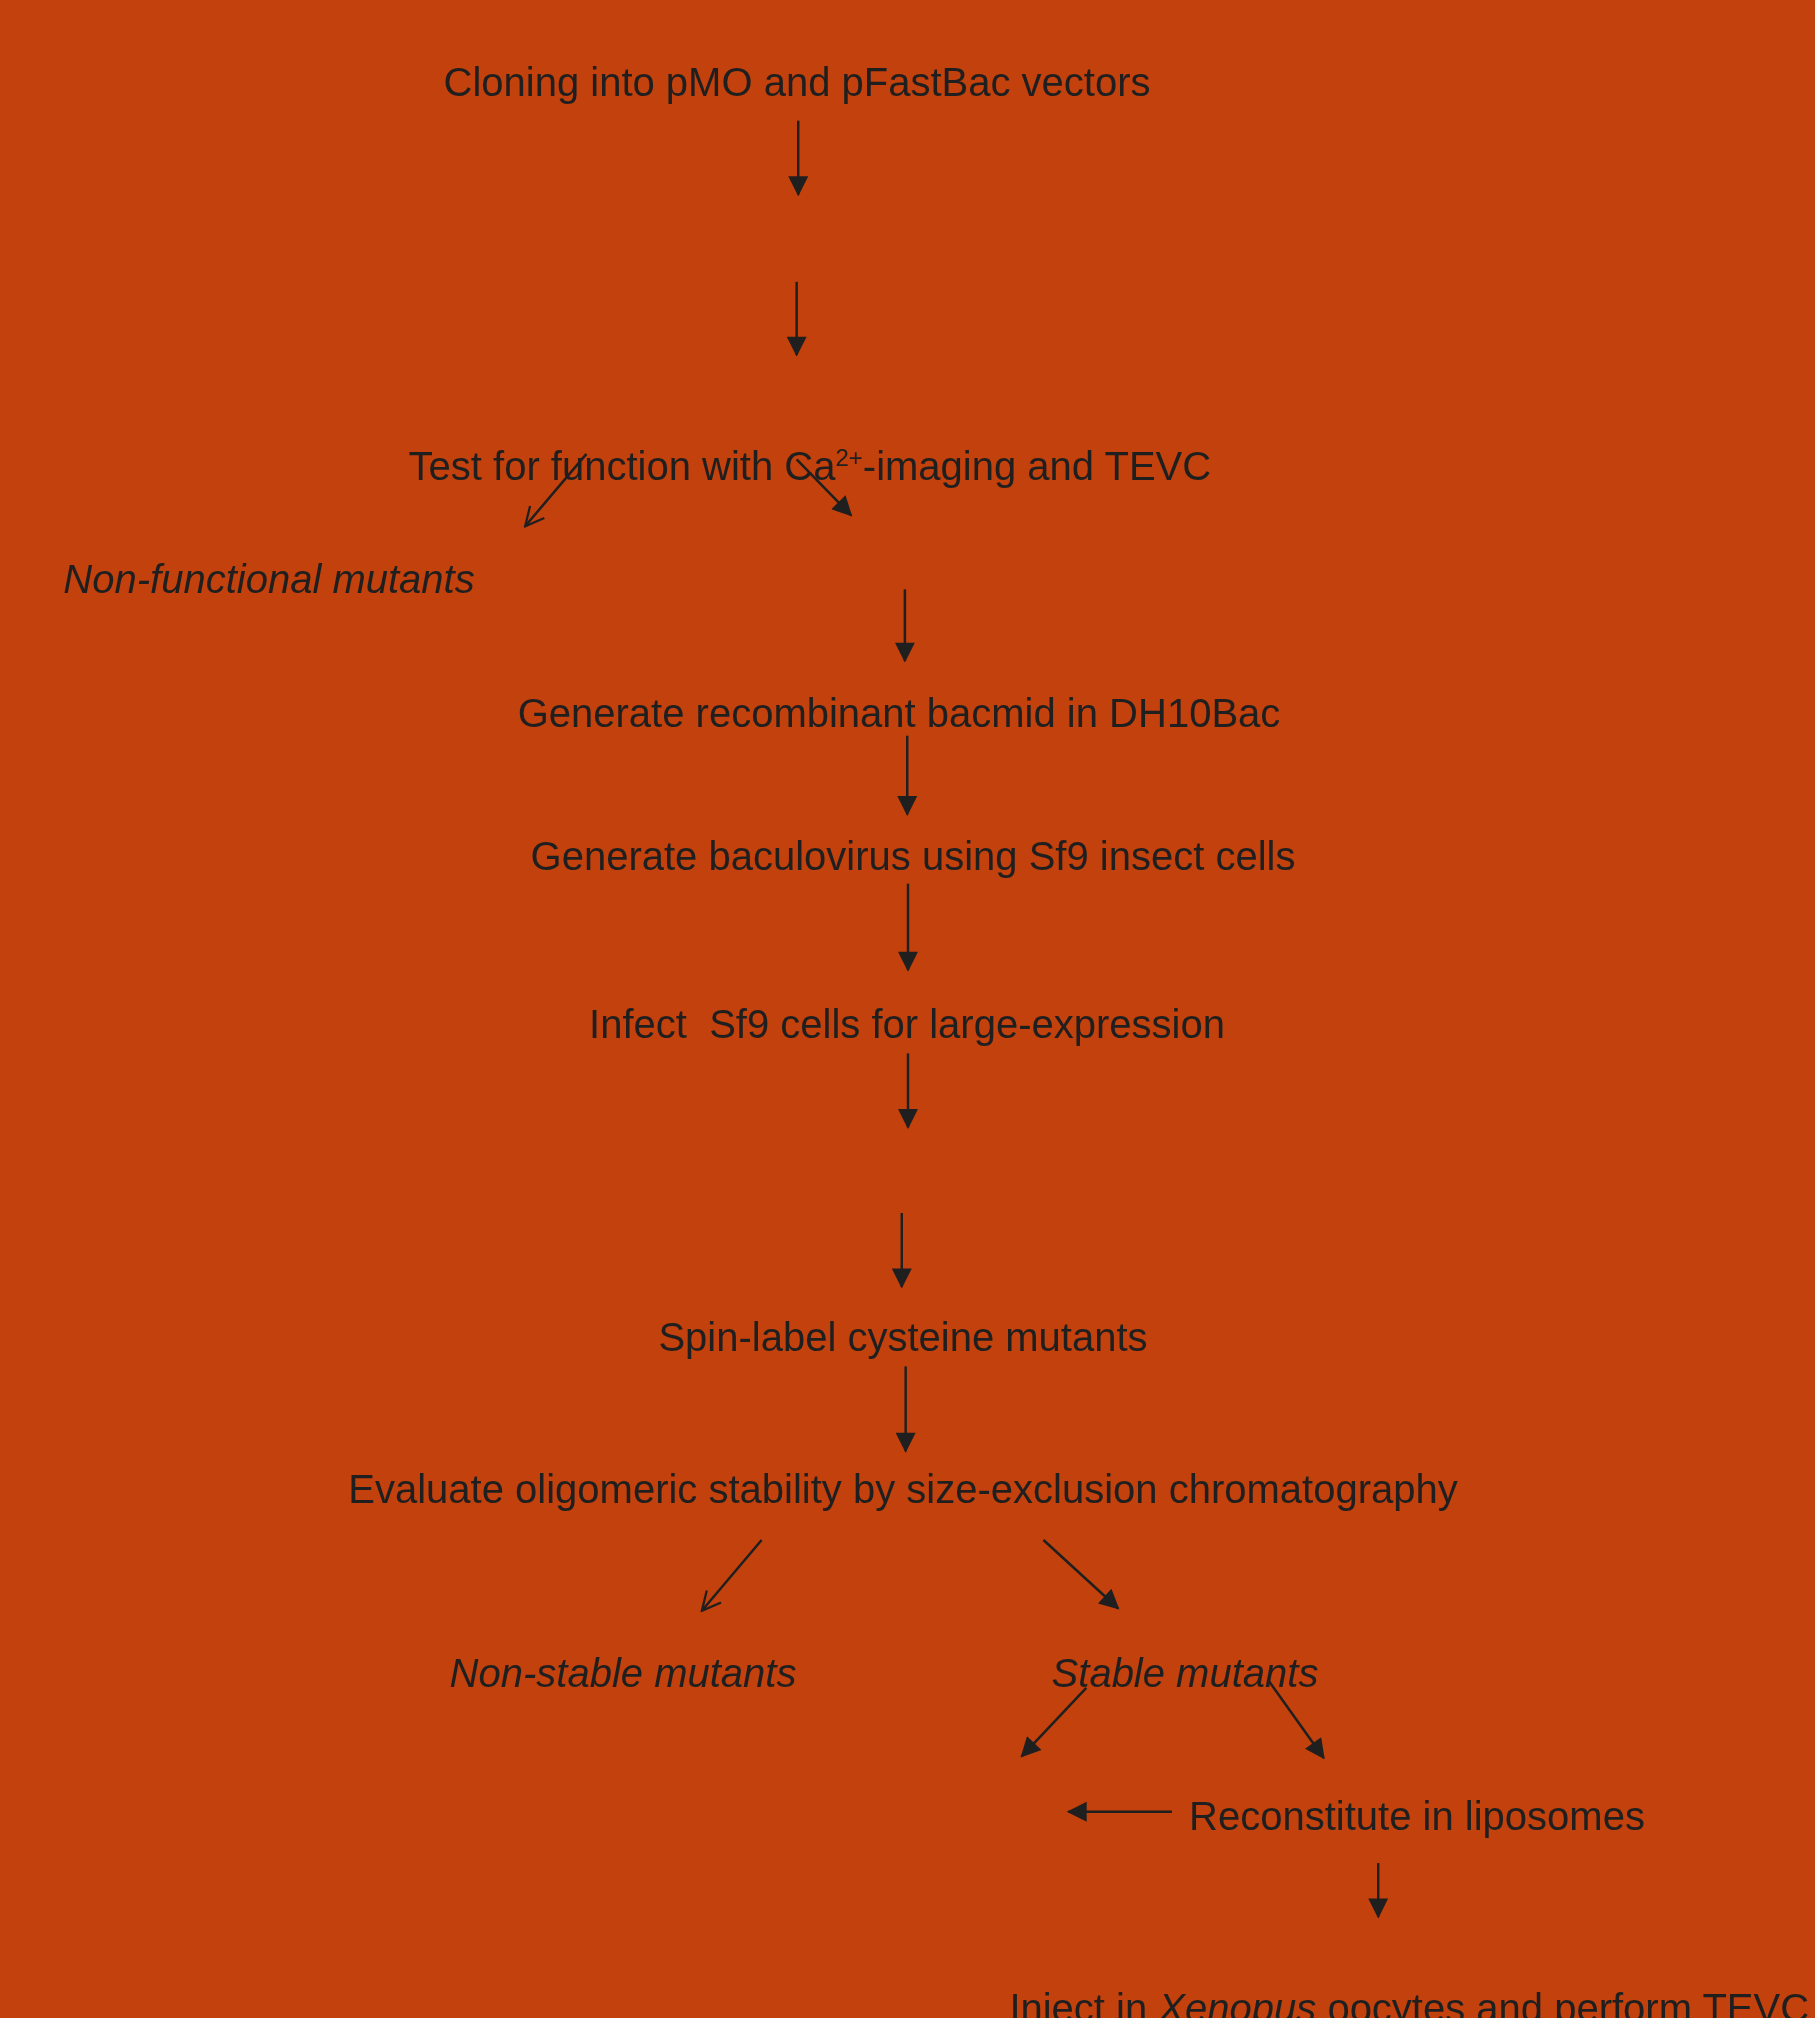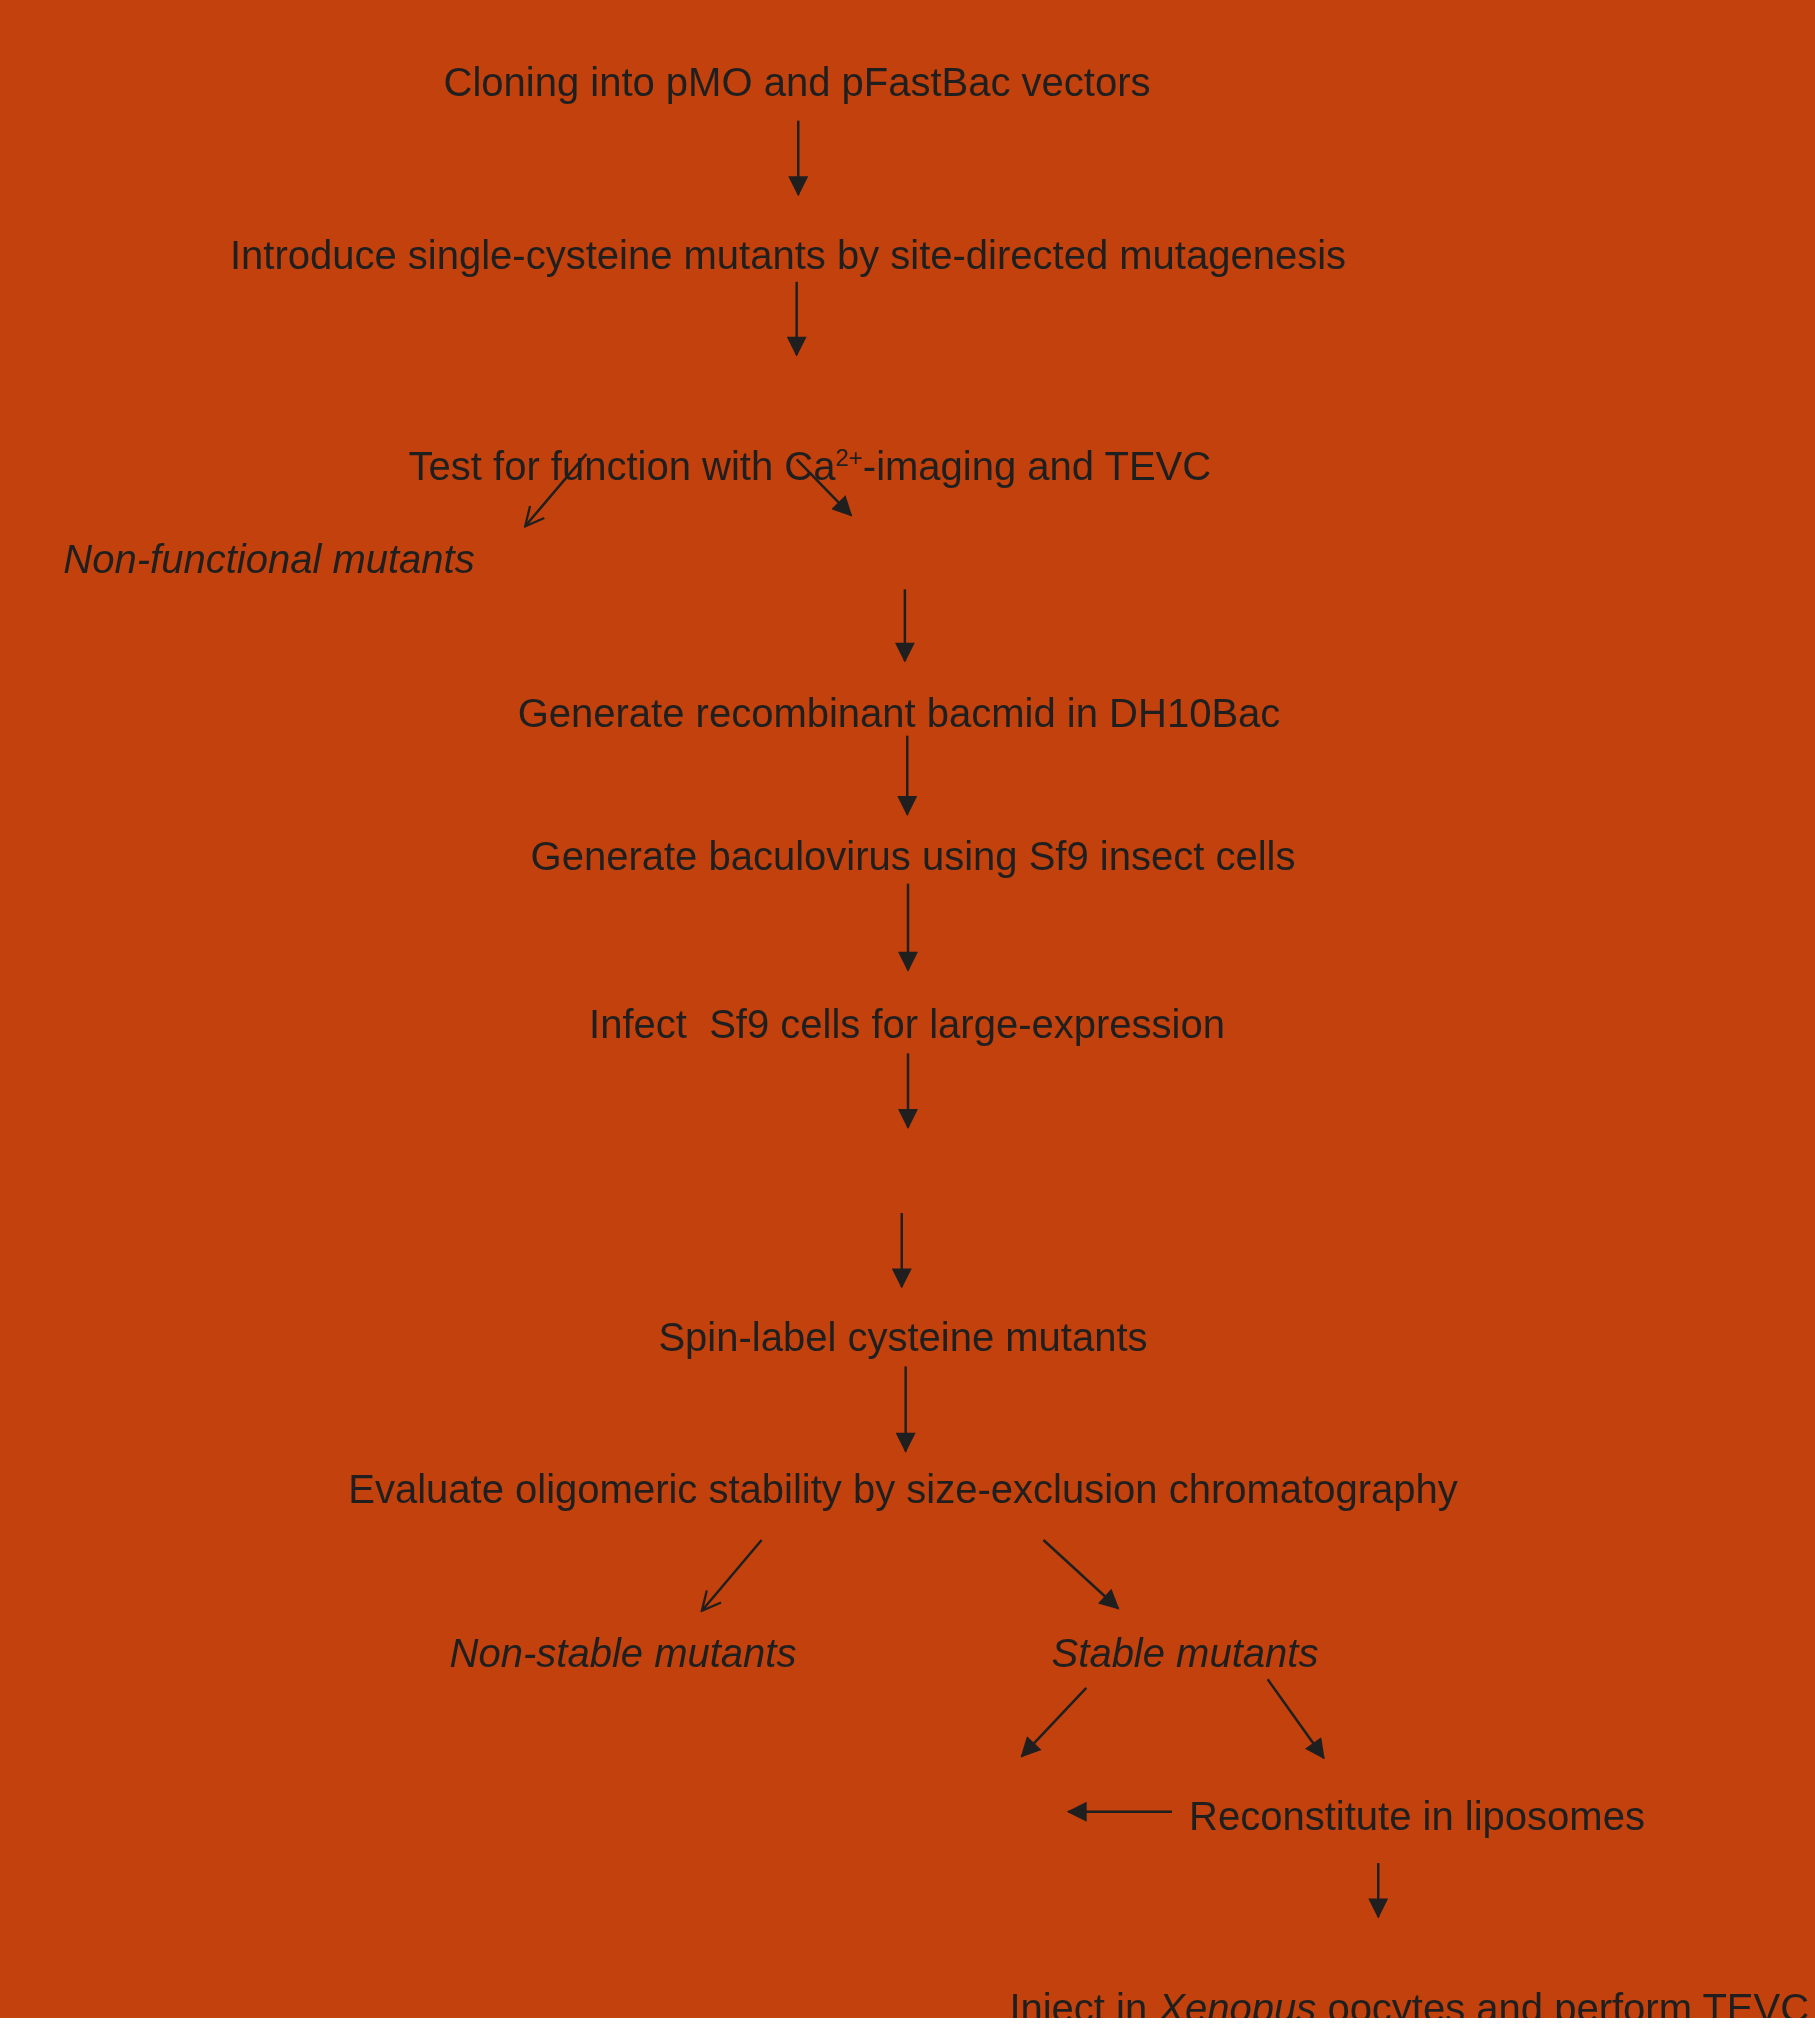--- a/index.html
+++ b/index.html
@@ -26,20 +26,21 @@
   .node {
     position: absolute;
     transform: translateX(-50%);
     font-size: 40px;
     line-height: 1.15;
     white-space: pre;
     color: #1f1f1f;
   }
   .node.italic {
     font-style: italic;
+    margin-top: 20px;
   }
   .node sup {
     font-size: 0.6em;
     vertical-align: super;
     line-height: 0;
   }
   .node .sp-italic {
     font-style: italic;
   }
 </style>
@@ -72,21 +73,20 @@
       <line x1="1340" y1="1978" x2="1436" y2="2066" marker-end="url(#mSolid)"></line>
       <line x1="1395" y1="2168" x2="1312" y2="2256" marker-end="url(#mSolid)"></line>
       <line x1="1628" y1="2157" x2="1700" y2="2258" marker-end="url(#mSolid)"></line>
       <line x1="1505" y1="2327" x2="1372" y2="2327" marker-end="url(#mSolid)"></line>
       <line x1="1770" y1="2393" x2="1770" y2="2462" marker-end="url(#mSolid)"></line>
     </g>
   </svg>
 
   <div class="node" style="left:797px; top:59px">Cloning into pMO and pFastBac vectors</div>
 
-  <div class="node" style="left:788px; top:232px">Introduce single-cysteine mutants by site-directed mutagenesis</div>
 
   <div class="node" style="left:788px; top:397px">
     <span>Test for function with Ca</span><sup>2+</sup><span>-imaging and TEVC</span>
   </div>
 
   <div class="node italic" style="left:269px; top:536px">Non-functional mutants</div>
 
 
   <div class="node" style="left:899px; top:690px">Generate recombinant bacmid in DH10Bac</div>
 

